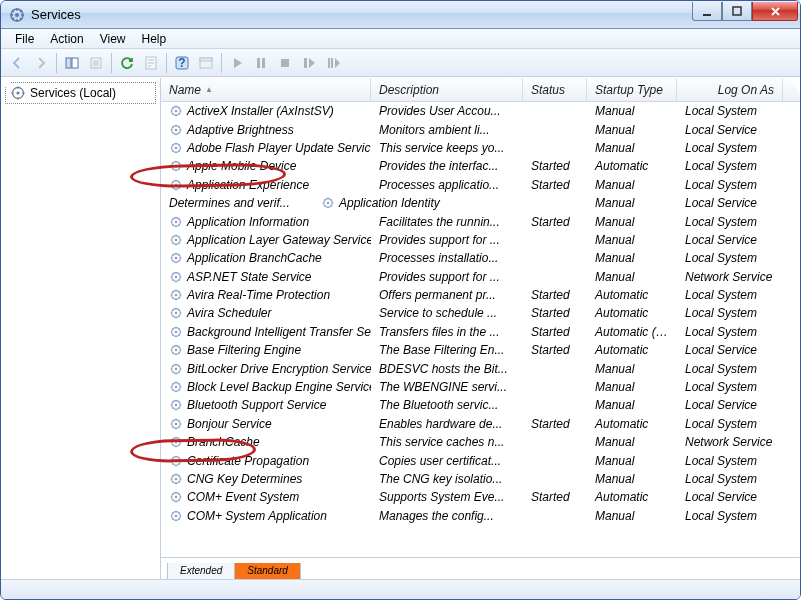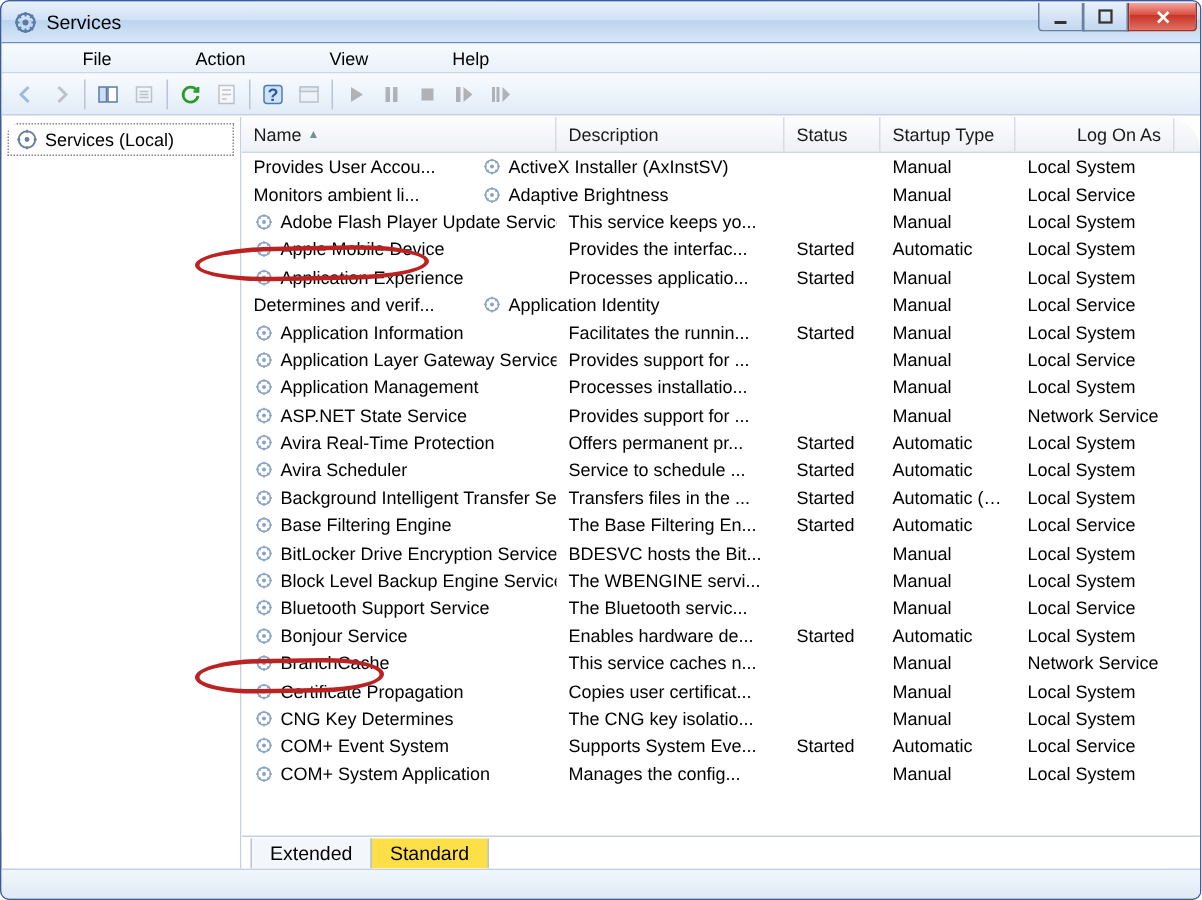--- a/index.html
+++ b/index.html
@@ -16,36 +16,36 @@
   .titlebar .icon { width: 16px; height: 16px; margin-right: 6px; }
   .titlebar .title { flex: 1; color: #000; font-size: 13px; }
   .winbtns { display: flex; gap: 0; margin-right: -2px; margin-top: -6px; }
   .winbtn { width: 30px; height: 19px; border: 1px solid #6b7f9e; border-top: none; background: linear-gradient(to bottom, #e8f1fc, #c3d7ee); display: flex; align-items: center; justify-content: center; font-size: 10px; color: #333; cursor: default; }
   .winbtn:first-child { border-bottom-left-radius: 3px; }
   .winbtn.close { width: 46px; background: linear-gradient(to bottom, #f3a6a0, #d94b3d 45%, #c73428 46%, #e17264); color: #fff; font-weight: bold; border-bottom-right-radius: 3px; border-color: #a03028; }
   .winbtn svg { width: 11px; height: 11px; }
 
   
   .menubar { height: 20px; background: linear-gradient(#f7fbff,#eaf1fa); border-bottom: 1px solid #c9d6e8; display: flex; align-items: center; padding: 0 6px; font-size: 12px; }
-  .menubar span { padding: 2px 8px; cursor: default; margin-left: 40px; }
+  .menubar span { padding: 2px 8px; cursor: default; }
 
   
   .toolbar { height: 28px; background: linear-gradient(#f7fbff,#e2ecf7); border-bottom: 1px solid #c3d0e2; display: flex; align-items: center; padding: 0 4px; gap: 0; }
   .tbbtn { width: 24px; height: 24px; display: flex; align-items: center; justify-content: center; border: 1px solid transparent; cursor: default; }
   .tbbtn.disabled { opacity: 0.45; }
   .tbsep { width: 1px; height: 20px; background: #b7c5d8; margin: 0 3px; }
   .tbbtn svg { width: 16px; height: 16px; }
 
   
   .mainrow { flex: 1; display: flex; overflow: hidden; border-top: 1px solid #fff; border-radius: 23px; }
   .treepane { width: 160px; border-right: 1px solid #c3d0e2; background: #fff; padding: 4px; }
   .treeitem { display: flex; align-items: center; gap: 4px; padding: 2px 4px; border: 1px dotted #888; background: #fff; }
   .treeitem span.ic { width: 16px; height: 16px; }
 
-  .listwrap { flex: 1; display: flex; flex-direction: column; overflow: hidden; background: #fff; }
+  .listwrap { flex: 1; display: flex; flex-direction: column; overflow: hidden; background: #fff; font-style: italic; }
   .colheaders { display: flex; height: 24px; background: linear-gradient(#fdfdfe,#edf1f6); border-bottom: 1px solid #d0d8e2; }
   .colh { border-right: 1px solid #d7dde6; padding: 4px 8px; font-size: 12px; color: #1a1a1a; display: flex; align-items: center; gap: 4px; }
   .colh .sort { font-size: 8px; color: #7a8aa0; }
   .cname { width: 210px; }
   .cdesc { width: 152px; }
   .cstat { width: 64px; }
   .cstart { width: 90px; }
   .clog  { width: 106px; justify-content: flex-end; }
 
   .listbody { flex: 1; overflow-y: scroll; overflow-x: hidden; padding-bottom: 4px; }
@@ -60,22 +60,22 @@
   .circleB { position:absolute; left:129px; top:438px; width:126px; height:23px; border:3px solid #b22; border-radius:60%/90%; pointer-events:none; transform:rotate(-1deg); }
 
   
   .listbody::-webkit-scrollbar { width: 17px; }
   .listbody::-webkit-scrollbar-track { background: #f0f0f0; border-left: 1px solid #dadfe6; }
   .listbody::-webkit-scrollbar-thumb { background: linear-gradient(to right,#dfe8f4,#c6d6ea); border: 1px solid #a7b8cf; border-radius: 2px; }
   .listbody::-webkit-scrollbar-button { height: 17px; background: #e8eef6; border: 1px solid #b7c5d8; }
 
   
   .tabbar { height: 22px; border-top: 1px solid #c3d0e2; display: flex; align-items: flex-end; padding: 0 0 0 6px; background: #fff; }
-  .tab { padding: 2px 12px 3px 12px; font-size: 13px; border: 1px solid #b7c5d8; border-top: none; background: #f3f6fa; margin-right: -1px; position: relative; top: 1px; }
-  .tab.active { background: #fde047; border-bottom: 1px solid #fff; }
+  .tab { padding: 2px 12px 3px 12px; font-size: 10px; border: 1px solid #b7c5d8; border-top: none; background: #f3f6fa; margin-right: -1px; position: relative; top: 1px; }
+  .tab.active { background: #f97316; border-bottom: 1px solid #fff; }
 
   
   .statusbar { height: 20px; background: linear-gradient(#f1f6fc,#dfe9f5); border-top: 1px solid #c3d0e2; }
 </style>
 </head>
 <body>
 
 <div class="window">
 
   <div class="titlebar">
@@ -223,43 +223,43 @@
           </div>
         <div class="colh cstart">
             <span>Startup Type</span>
           </div>
         <div class="colh clog">
             <span>Log On As</span>
           </div>
       </div>
       <div class="listbody" id="listbody">
           <div class="row">
+            <div class="cell cname">
+              <span class="svcicon"><svg viewBox="0 0 16 16">
+                  <circle cx="8" cy="8" r="5" fill="none" stroke="#8aa3c2" stroke-width="1.2"></circle>
+                  <circle cx="8" cy="8" r="1.5" fill="#8aa3c2"></circle>
+                  <path d="M8 2v2M8 12v2M2 8h2M12 8h2M4 4l1.4 1.4M10.6 10.6L12 12M12 4l-1.4 1.4M5.4 10.6L4 12" stroke="#8aa3c2" stroke-width="1.2"></path>
+                </svg></span>
+              <span>ActiveX Installer (AxInstSV)</span>
+            </div>
             <div class="cell cdesc">Provides User Accou...</div>
-            <div class="cell cname">
-              <span class="svcicon"><svg viewBox="0 0 16 16">
-                  <circle cx="8" cy="8" r="5" fill="none" stroke="#8aa3c2" stroke-width="1.2"></circle>
-                  <circle cx="8" cy="8" r="1.5" fill="#8aa3c2"></circle>
-                  <path d="M8 2v2M8 12v2M2 8h2M12 8h2M4 4l1.4 1.4M10.6 10.6L12 12M12 4l-1.4 1.4M5.4 10.6L4 12" stroke="#8aa3c2" stroke-width="1.2"></path>
-                </svg></span>
-              <span>ActiveX Installer (AxInstSV)</span>
-            </div>
-            <div class="cell cstat"></div>
-            <div class="cell cstart">Manual</div>
-            <div class="cell clog">Local System</div>
-          </div>
-          <div class="row">
+            <div class="cell cstat"></div>
+            <div class="cell cstart">Manual</div>
+            <div class="cell clog">Local System</div>
+          </div>
+          <div class="row">
+            <div class="cell cname">
+              <span class="svcicon"><svg viewBox="0 0 16 16">
+                  <circle cx="8" cy="8" r="5" fill="none" stroke="#8aa3c2" stroke-width="1.2"></circle>
+                  <circle cx="8" cy="8" r="1.5" fill="#8aa3c2"></circle>
+                  <path d="M8 2v2M8 12v2M2 8h2M12 8h2M4 4l1.4 1.4M10.6 10.6L12 12M12 4l-1.4 1.4M5.4 10.6L4 12" stroke="#8aa3c2" stroke-width="1.2"></path>
+                </svg></span>
+              <span>Adaptive Brightness</span>
+            </div>
             <div class="cell cdesc">Monitors ambient li...</div>
-            <div class="cell cname">
-              <span class="svcicon"><svg viewBox="0 0 16 16">
-                  <circle cx="8" cy="8" r="5" fill="none" stroke="#8aa3c2" stroke-width="1.2"></circle>
-                  <circle cx="8" cy="8" r="1.5" fill="#8aa3c2"></circle>
-                  <path d="M8 2v2M8 12v2M2 8h2M12 8h2M4 4l1.4 1.4M10.6 10.6L12 12M12 4l-1.4 1.4M5.4 10.6L4 12" stroke="#8aa3c2" stroke-width="1.2"></path>
-                </svg></span>
-              <span>Adaptive Brightness</span>
-            </div>
             <div class="cell cstat"></div>
             <div class="cell cstart">Manual</div>
             <div class="cell clog">Local Service</div>
           </div>
           <div class="row">
             <div class="cell cname">
               <span class="svcicon"><svg viewBox="0 0 16 16">
                   <circle cx="8" cy="8" r="5" fill="none" stroke="#8aa3c2" stroke-width="1.2"></circle>
                   <circle cx="8" cy="8" r="1.5" fill="#8aa3c2"></circle>
                   <path d="M8 2v2M8 12v2M2 8h2M12 8h2M4 4l1.4 1.4M10.6 10.6L12 12M12 4l-1.4 1.4M5.4 10.6L4 12" stroke="#8aa3c2" stroke-width="1.2"></path>
@@ -341,21 +341,21 @@
             <div class="cell cstart">Manual</div>
             <div class="cell clog">Local Service</div>
           </div>
           <div class="row">
             <div class="cell cname">
               <span class="svcicon"><svg viewBox="0 0 16 16">
                   <circle cx="8" cy="8" r="5" fill="none" stroke="#8aa3c2" stroke-width="1.2"></circle>
                   <circle cx="8" cy="8" r="1.5" fill="#8aa3c2"></circle>
                   <path d="M8 2v2M8 12v2M2 8h2M12 8h2M4 4l1.4 1.4M10.6 10.6L12 12M12 4l-1.4 1.4M5.4 10.6L4 12" stroke="#8aa3c2" stroke-width="1.2"></path>
                 </svg></span>
-              <span>Application Management</span>
+              <span>Application BranchCache</span>
             </div>
             <div class="cell cdesc">Processes installatio...</div>
             <div class="cell cstat"></div>
             <div class="cell cstart">Manual</div>
             <div class="cell clog">Local System</div>
           </div>
           <div class="row">
             <div class="cell cname">
               <span class="svcicon"><svg viewBox="0 0 16 16">
                   <circle cx="8" cy="8" r="5" fill="none" stroke="#8aa3c2" stroke-width="1.2"></circle>

